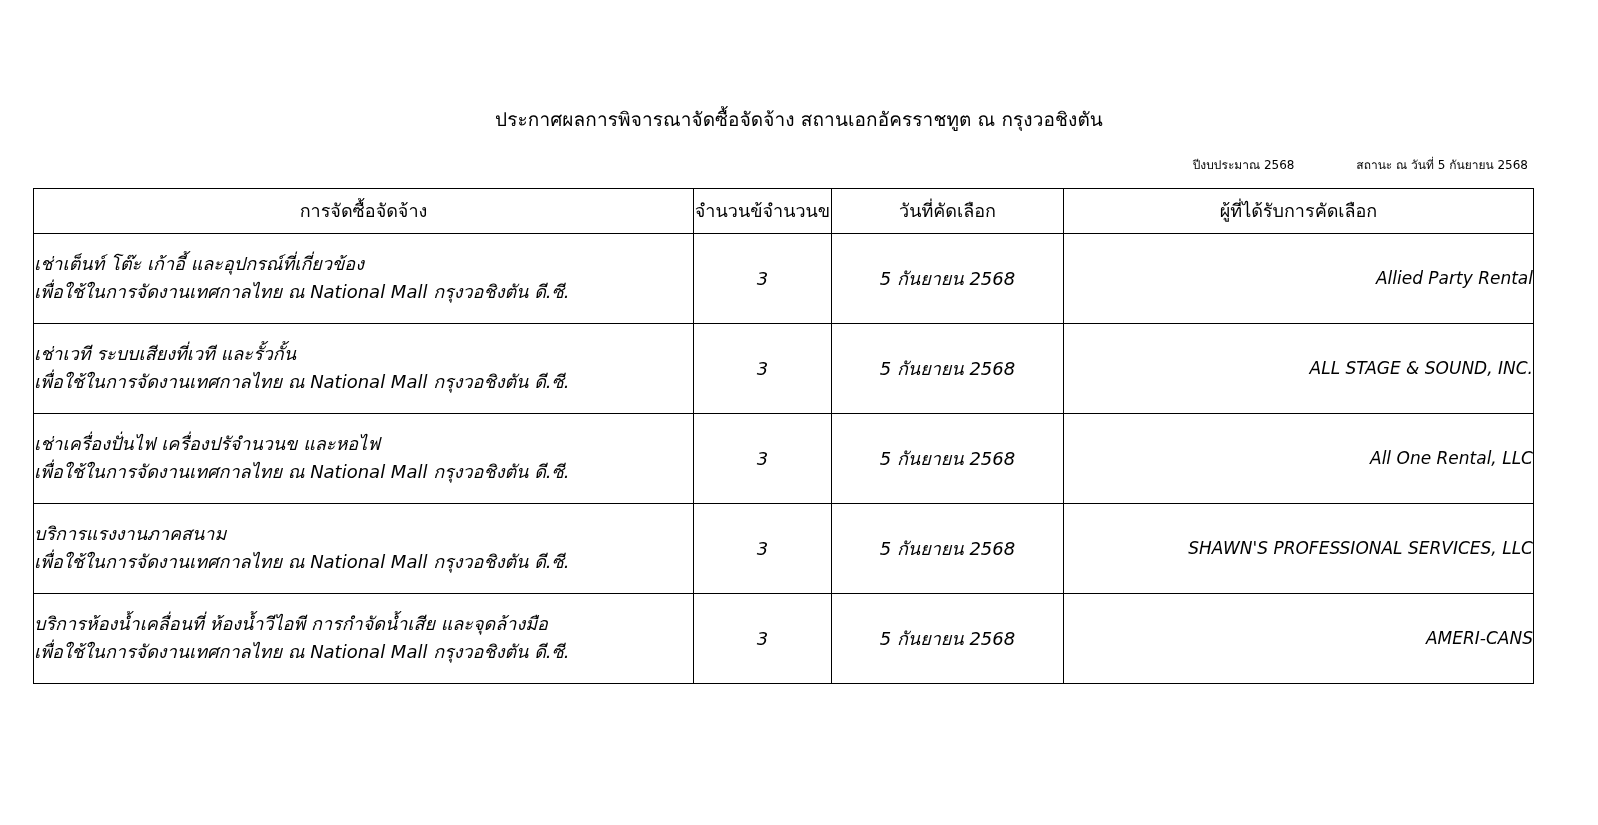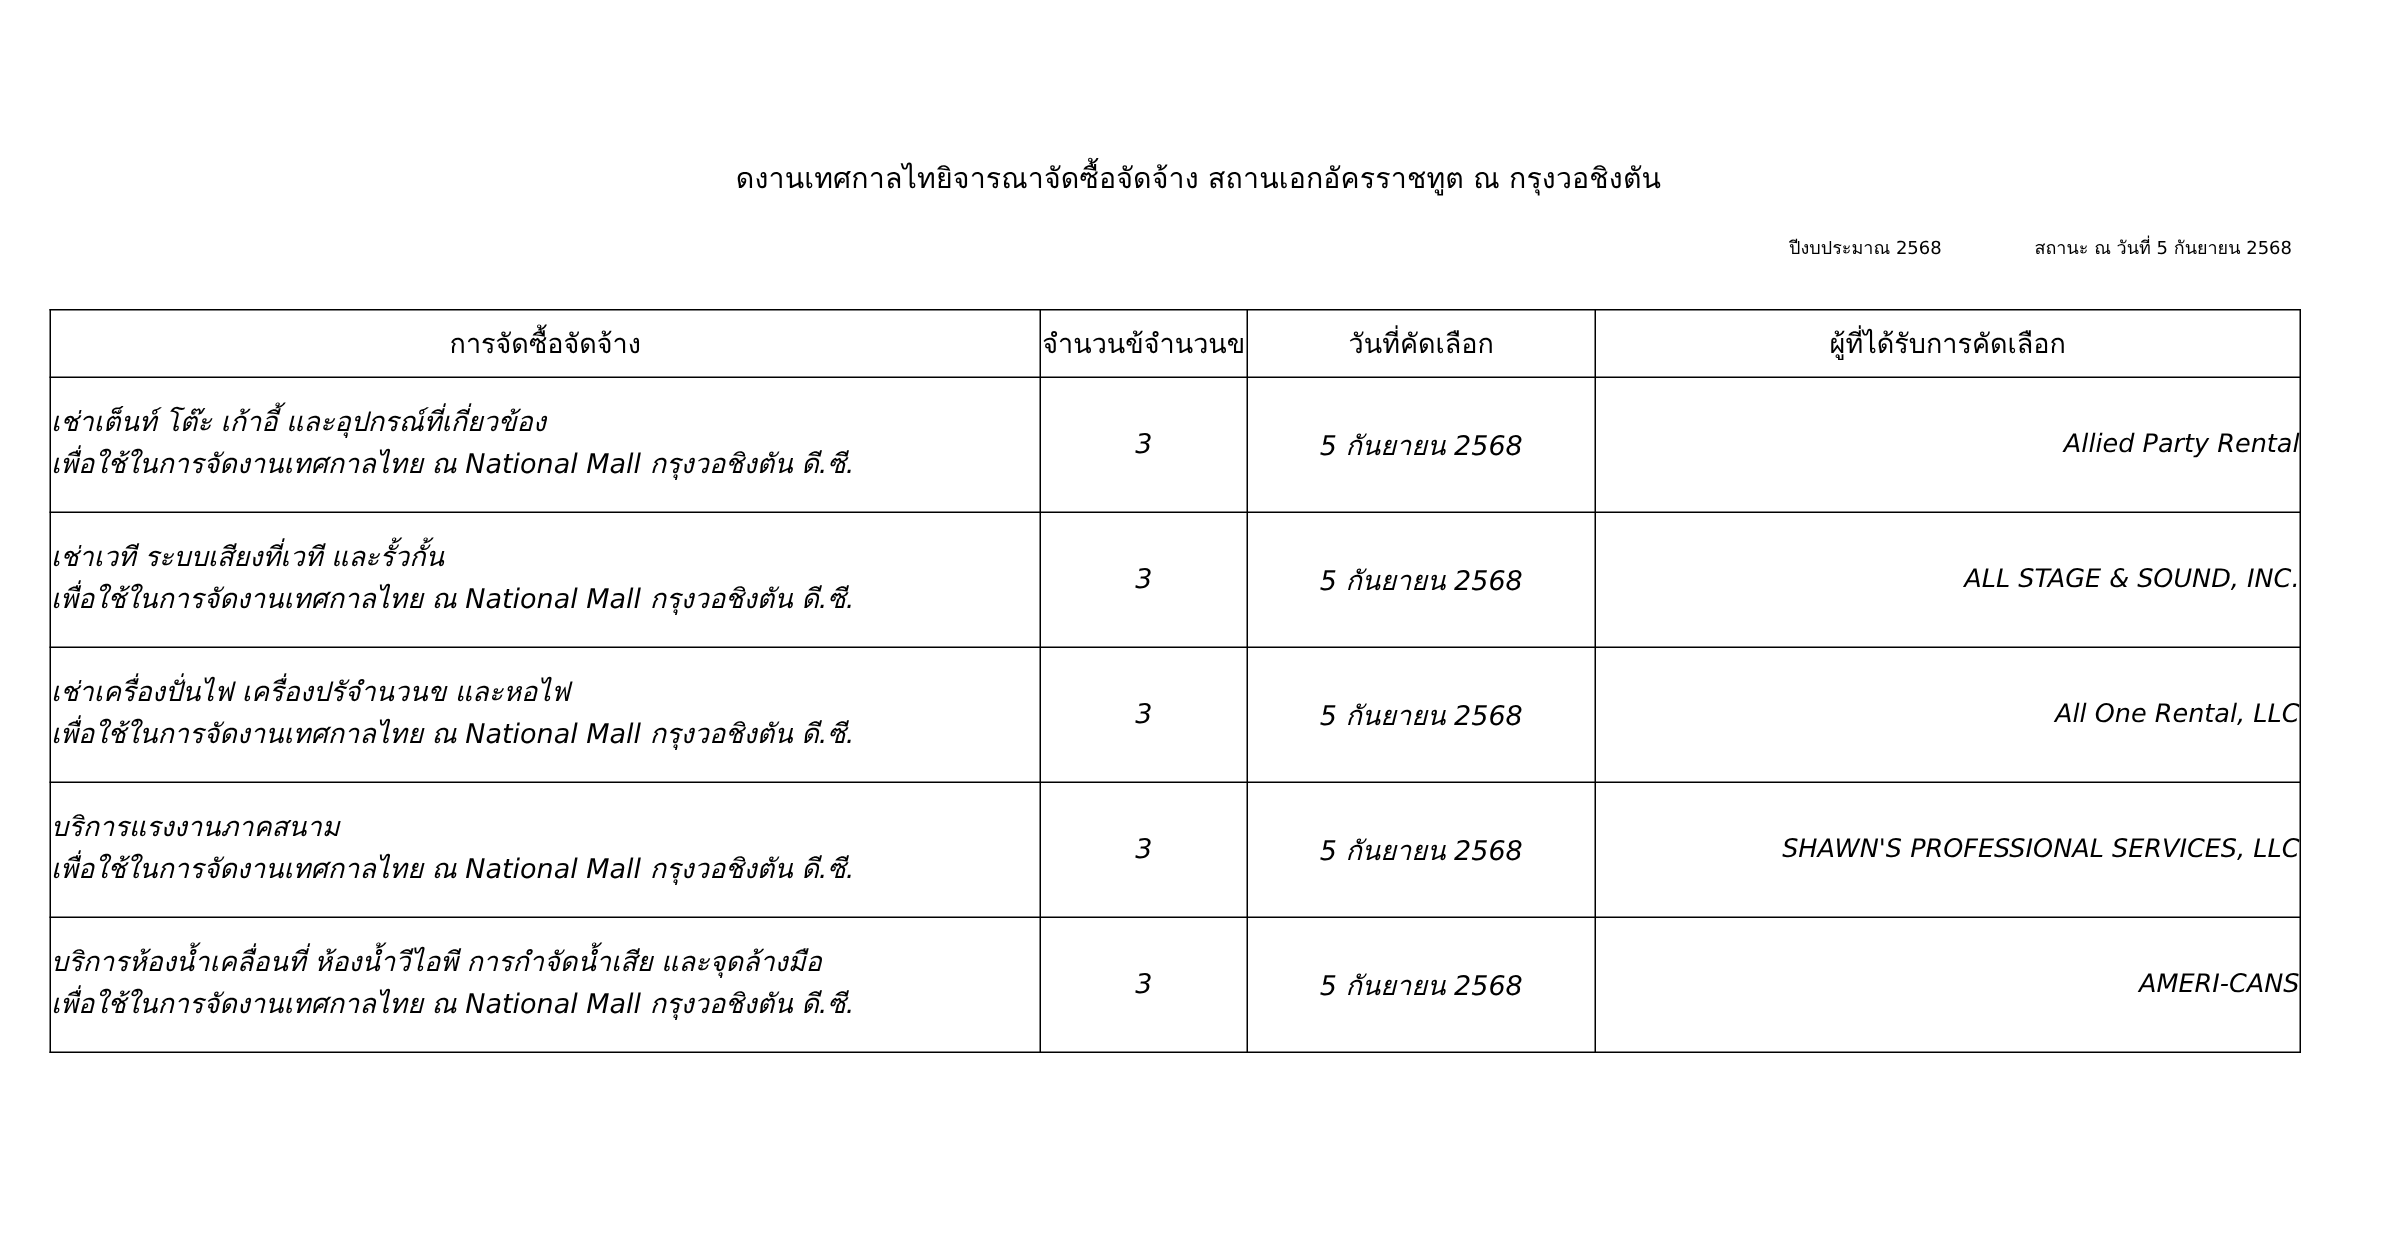--- a/index.html
+++ b/index.html
@@ -34,21 +34,21 @@
     margin-right: 70px;
     text-align: right;
     font-size: 12px;
     white-space: nowrap;
   }
   .meta-row .meta-fiscal {
     margin-right: 58px;
   }
   table.proc-table {
     border-collapse: collapse;
-    margin-top: 32px;
+    margin-top: 14px;
     margin-left: 33px;
     width: 1500px;
     table-layout: fixed;
   }
   table.proc-table td,
   table.proc-table th {
     border: 1.6px solid #000000;
     padding: 0;
     vertical-align: middle;
   }
@@ -79,21 +79,21 @@
     text-align: right;
     font-size: 17px;
   }
   tbody tr { height: 90px; font-style: italic; }
 </style>
 </head>
 <body>
 
 <div class="page">
 
-  <div class="doc-title">ดงานเทศกาลไทยิจารณาจัดซื้อจัดจ้าง สถานเอกอัครราชทูต ณ กรุงวอชิงตัน</div>
+  <div class="doc-title">ประกาศผลการพิจารณาจัดซื้อจัดจ้าง สถานเอกอัครราชทูต ณ กรุงวอชิงตัน</div>
 
   <div class="meta-row">
     <span class="meta-fiscal">ปีงบประมาณ 2568</span>
     <span>สถานะ ณ วันที่ 5 กันยายน 2568</span>
   </div>
 
   <table class="proc-table">
     <colgroup>
       <col class="col-desc">
       <col class="col-count">

